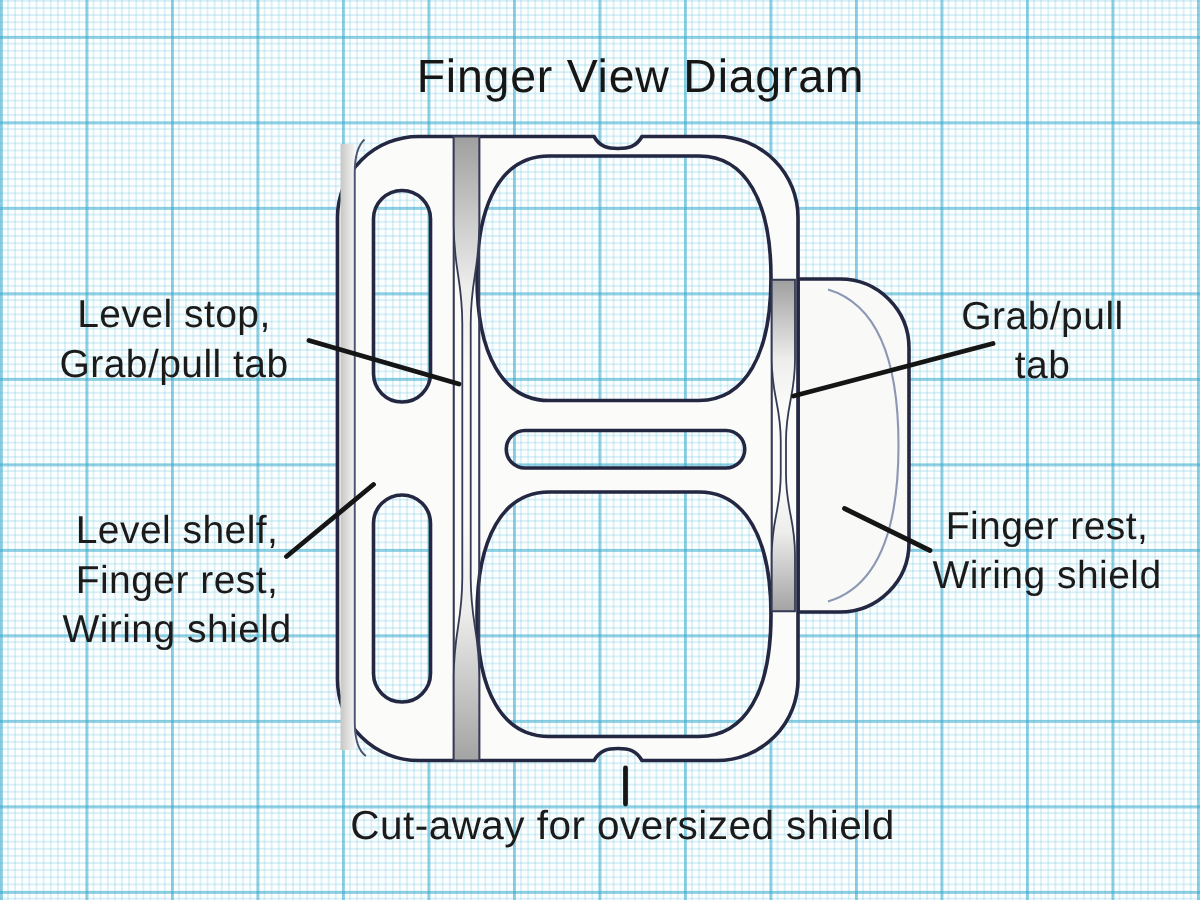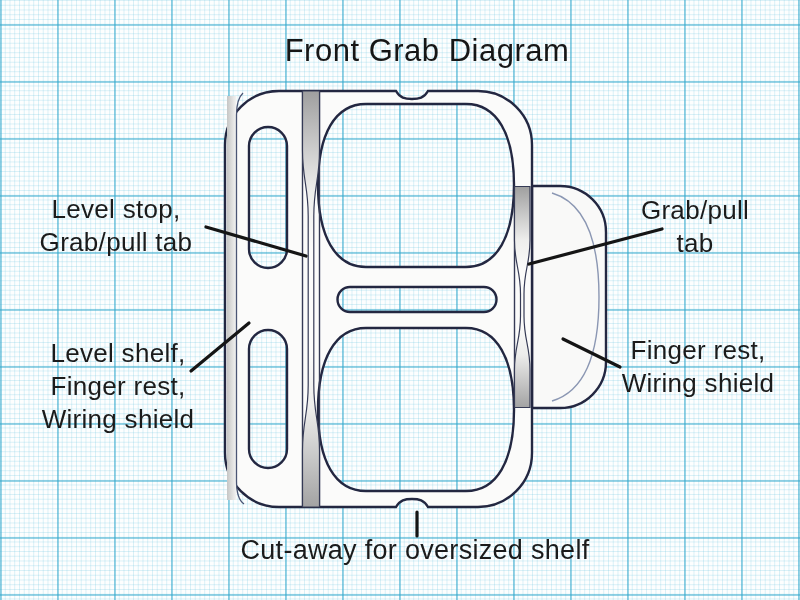--- a/index.html
+++ b/index.html
@@ -99,21 +99,21 @@
 
     <g stroke="#151515" stroke-width="3.2" stroke-linecap="round" fill="none">
       <line x1="206" y1="227" x2="306" y2="256"></line>
       <line x1="191" y1="371" x2="249" y2="323"></line>
       <line x1="529" y1="264" x2="662" y2="229"></line>
       <line x1="563" y1="339" x2="620" y2="367"></line>
       <line x1="417" y1="512" x2="417" y2="536"></line>
     </g>
   </svg>
 
-  <div class="title">Front Grab Diagram</div>
+  <div class="title">Finger View Diagram</div>
 
   <div class="label lbl-level-stop">
     <span>Level stop,</span>
     <span>Grab/pull tab</span>
   </div>
 
   <div class="label lbl-level-shelf">
     <span>Level shelf,</span>
     <span>Finger rest,</span>
     <span>Wiring shield</span>
@@ -123,16 +123,16 @@
     <span>Grab/pull</span>
     <span>tab</span>
   </div>
 
   <div class="label lbl-finger-rest">
     <span>Finger rest,</span>
     <span>Wiring shield</span>
   </div>
 
   <div class="label cutaway">
-    <span>Cut-away for oversized shelf</span>
+    <span>Cut-away for oversized shield</span>
   </div>
 
 </div>
 
 </body></html>

